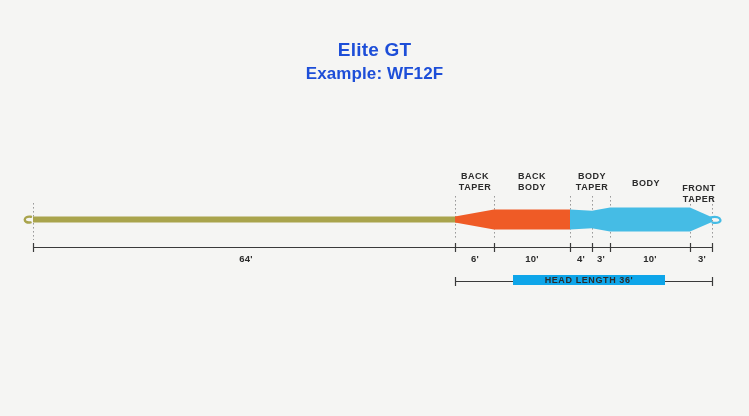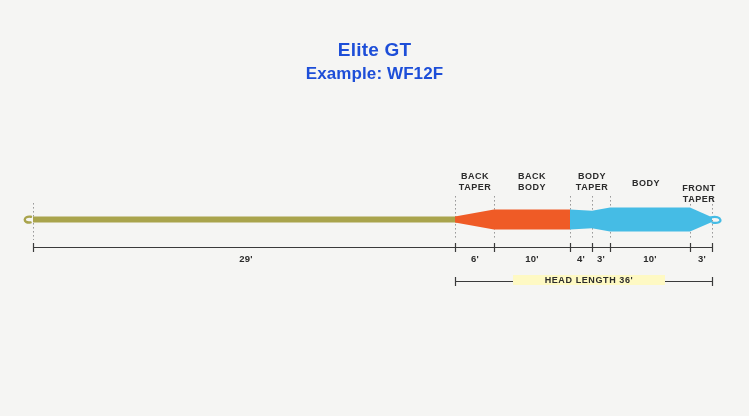--- a/index.html
+++ b/index.html
@@ -64,21 +64,21 @@
     color: #2b2b2b;
     letter-spacing: 0.2px;
   }
   .head-label {
     position: absolute;
     font-size: 9px;
     font-weight: bold;
     letter-spacing: 0.6px;
     color: #2b2b2b;
     text-align: center;
-    background: #fef9c3;
+    background: #0ea5e9;
     padding: 0 5px;
   }
 </style>
 </head>
 <body>
 
 <div id="diagram-root">
 
   <div class="title-block">
     <div class="product-title">Elite GT</div>
@@ -155,21 +155,21 @@
 
   <div class="seg-label" style="left:622px; top:178px; width:48px;">
     <div>BODY</div>
   </div>
 
   <div class="seg-label" style="left:668px; top:171px; width:62px;margin-top:12px;">
     <div>FRONT</div>
     <div>TAPER</div>
   </div>
 
-  <div class="dim-label" style="left:194px; top:253px; width:104px;">29'</div>
+  <div class="dim-label" style="left:194px; top:253px; width:104px;">64'</div>
   <div class="dim-label" style="left:450px; top:253px; width:50px;">6'</div>
   <div class="dim-label" style="left:507px; top:253px; width:50px;">10'</div>
   <div class="dim-label" style="left:566px; top:253px; width:30px;">4'</div>
   <div class="dim-label" style="left:586px; top:253px; width:30px;">3'</div>
   <div class="dim-label" style="left:625px; top:253px; width:50px;">10'</div>
   <div class="dim-label" style="left:686px; top:253px; width:32px;">3'</div>
 
   <div class="head-label" style="left:513px; top:275px; width:142px;">HEAD LENGTH 36'</div>
 
 </div>

